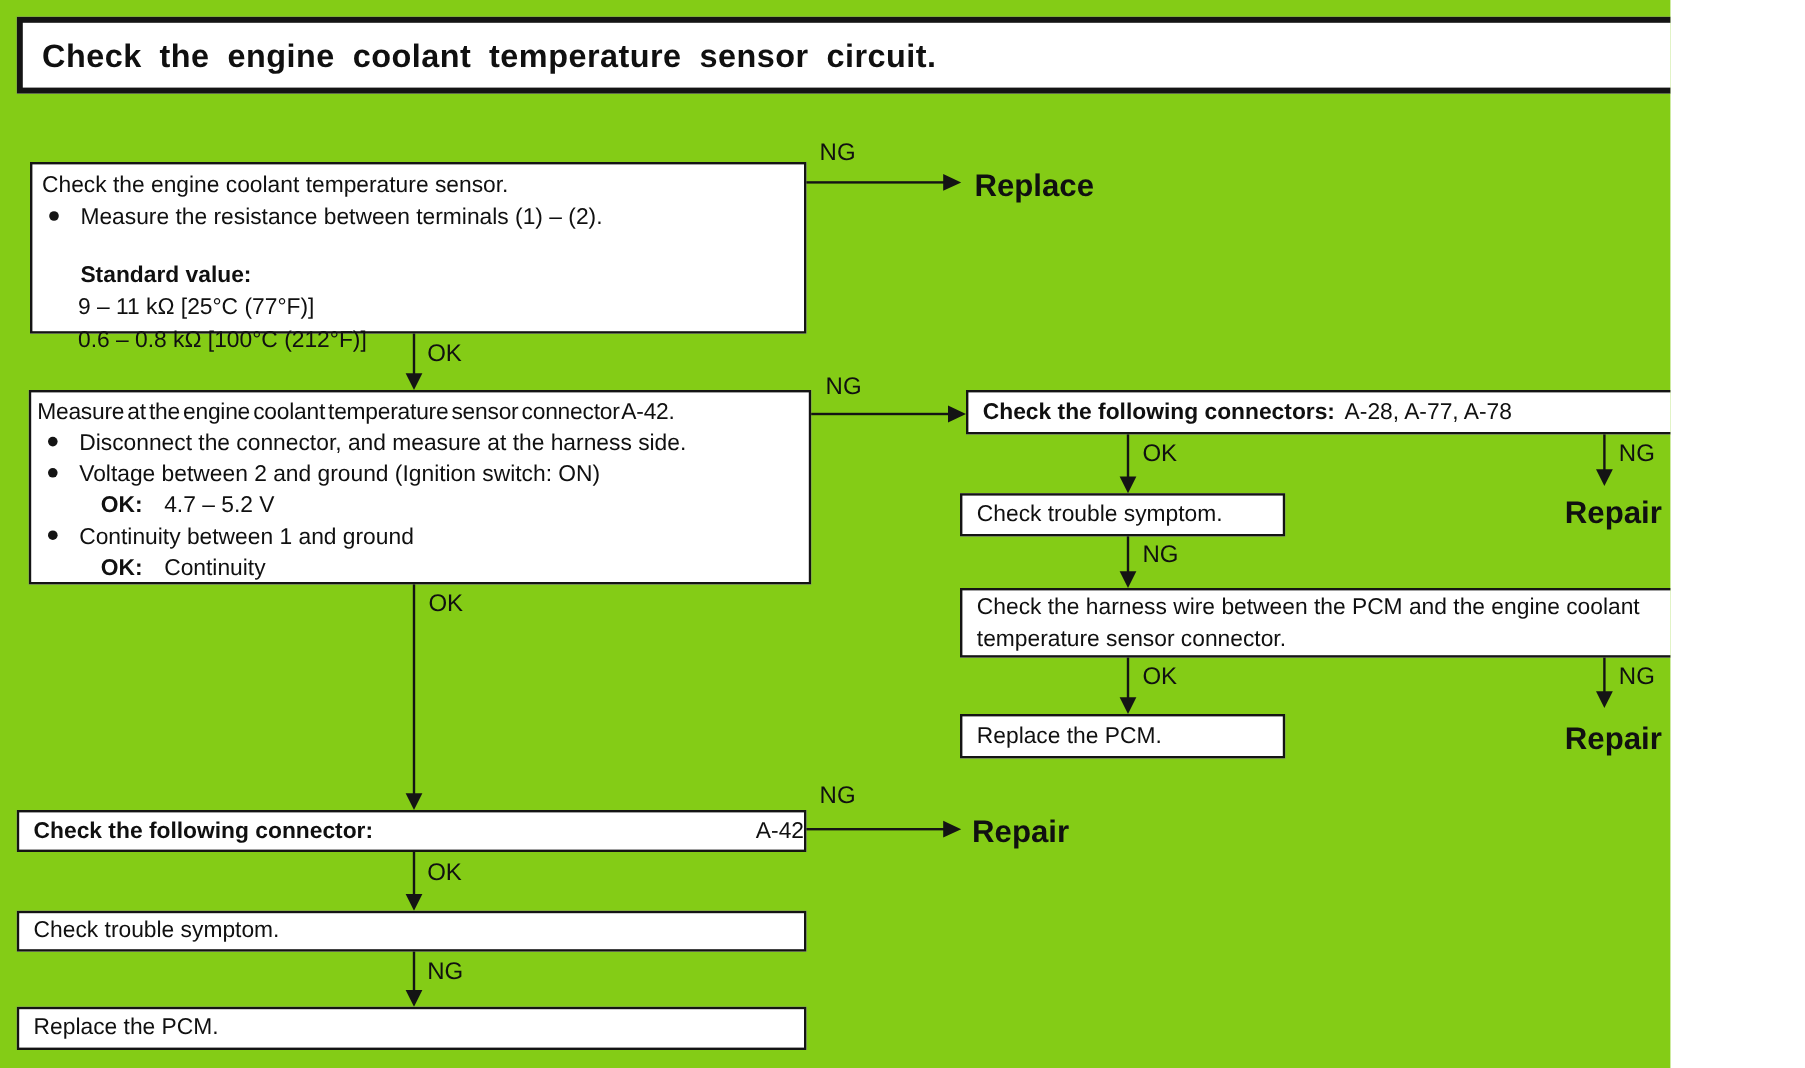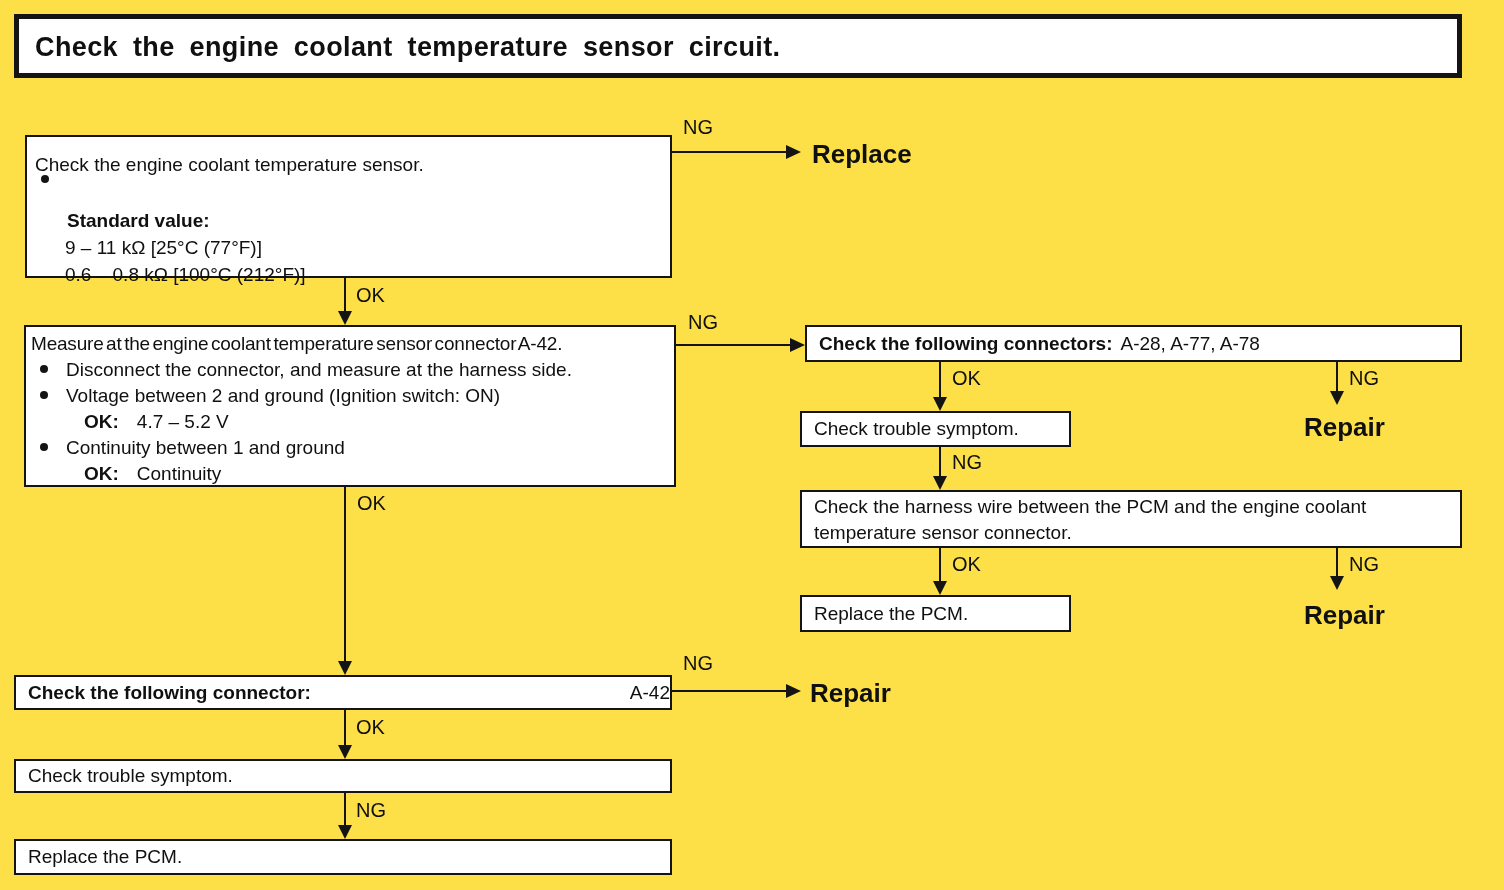--- a/index.html
+++ b/index.html
@@ -1,17 +1,17 @@
 <!DOCTYPE html>
 <html><head>
 <meta charset="utf-8">
 <style>
   html,body{margin:0;padding:0;background:#fff;}
   .stage{
-    position:relative;width:1504px;height:890px;background:#fde047;
+    position:relative;width:1392px;height:890px;background:#84cc16;
     font-family:"Liberation Sans", sans-serif;color:#101010;overflow:hidden;
   }
   .box{
     position:absolute;border:2px solid #141414;background:#fff;
     box-sizing:border-box;font-size:19px;
   }
   .title-box{border-width:5px;}
   .title-text{
     font-weight:bold;font-size:27px;letter-spacing:.4px;word-spacing:7px;
     padding:13px 0 0 16px;white-space:nowrap;
@@ -51,24 +51,25 @@
 </style>
 </head>
 <body>
 
 <div class="stage">
 
   <div class="box title-box" style="left:14px;top:14px;width:1448px;height:64px;">
     <div class="title-text">Check the engine coolant temperature sensor circuit.</div>
   </div>
 
-  <div class="box" style="left:25px;top:135px;width:647px;height:143px;padding-top:14px;">
+  <div class="box" style="left:25px;top:135px;width:647px;height:143px;padding-top:4px;">
     <div class="bl pl8">Check the engine coolant temperature sensor.</div>
     <div class="bl brow">
       <span class="bdot"></span>
+      <span>Measure the resistance between terminals (1) – (2).</span>
     </div>
     <div class="bl ind bold" style="margin-top:21px;">Standard value:</div>
     <div class="bl ind2">9 – 11 kΩ [25°C (77°F)]</div>
     <div class="bl ind2">0.6 – 0.8 kΩ [100°C (212°F)]</div>
   </div>
 
   <div class="hline" style="left:672px;top:151px;width:116px;"></div>
   <div class="head-right" style="left:786px;top:145px;"></div>
   <div class="lbl" style="left:683px;top:116px;">NG</div>
   <div class="result" style="left:812px;top:139px;">Replace</div>

